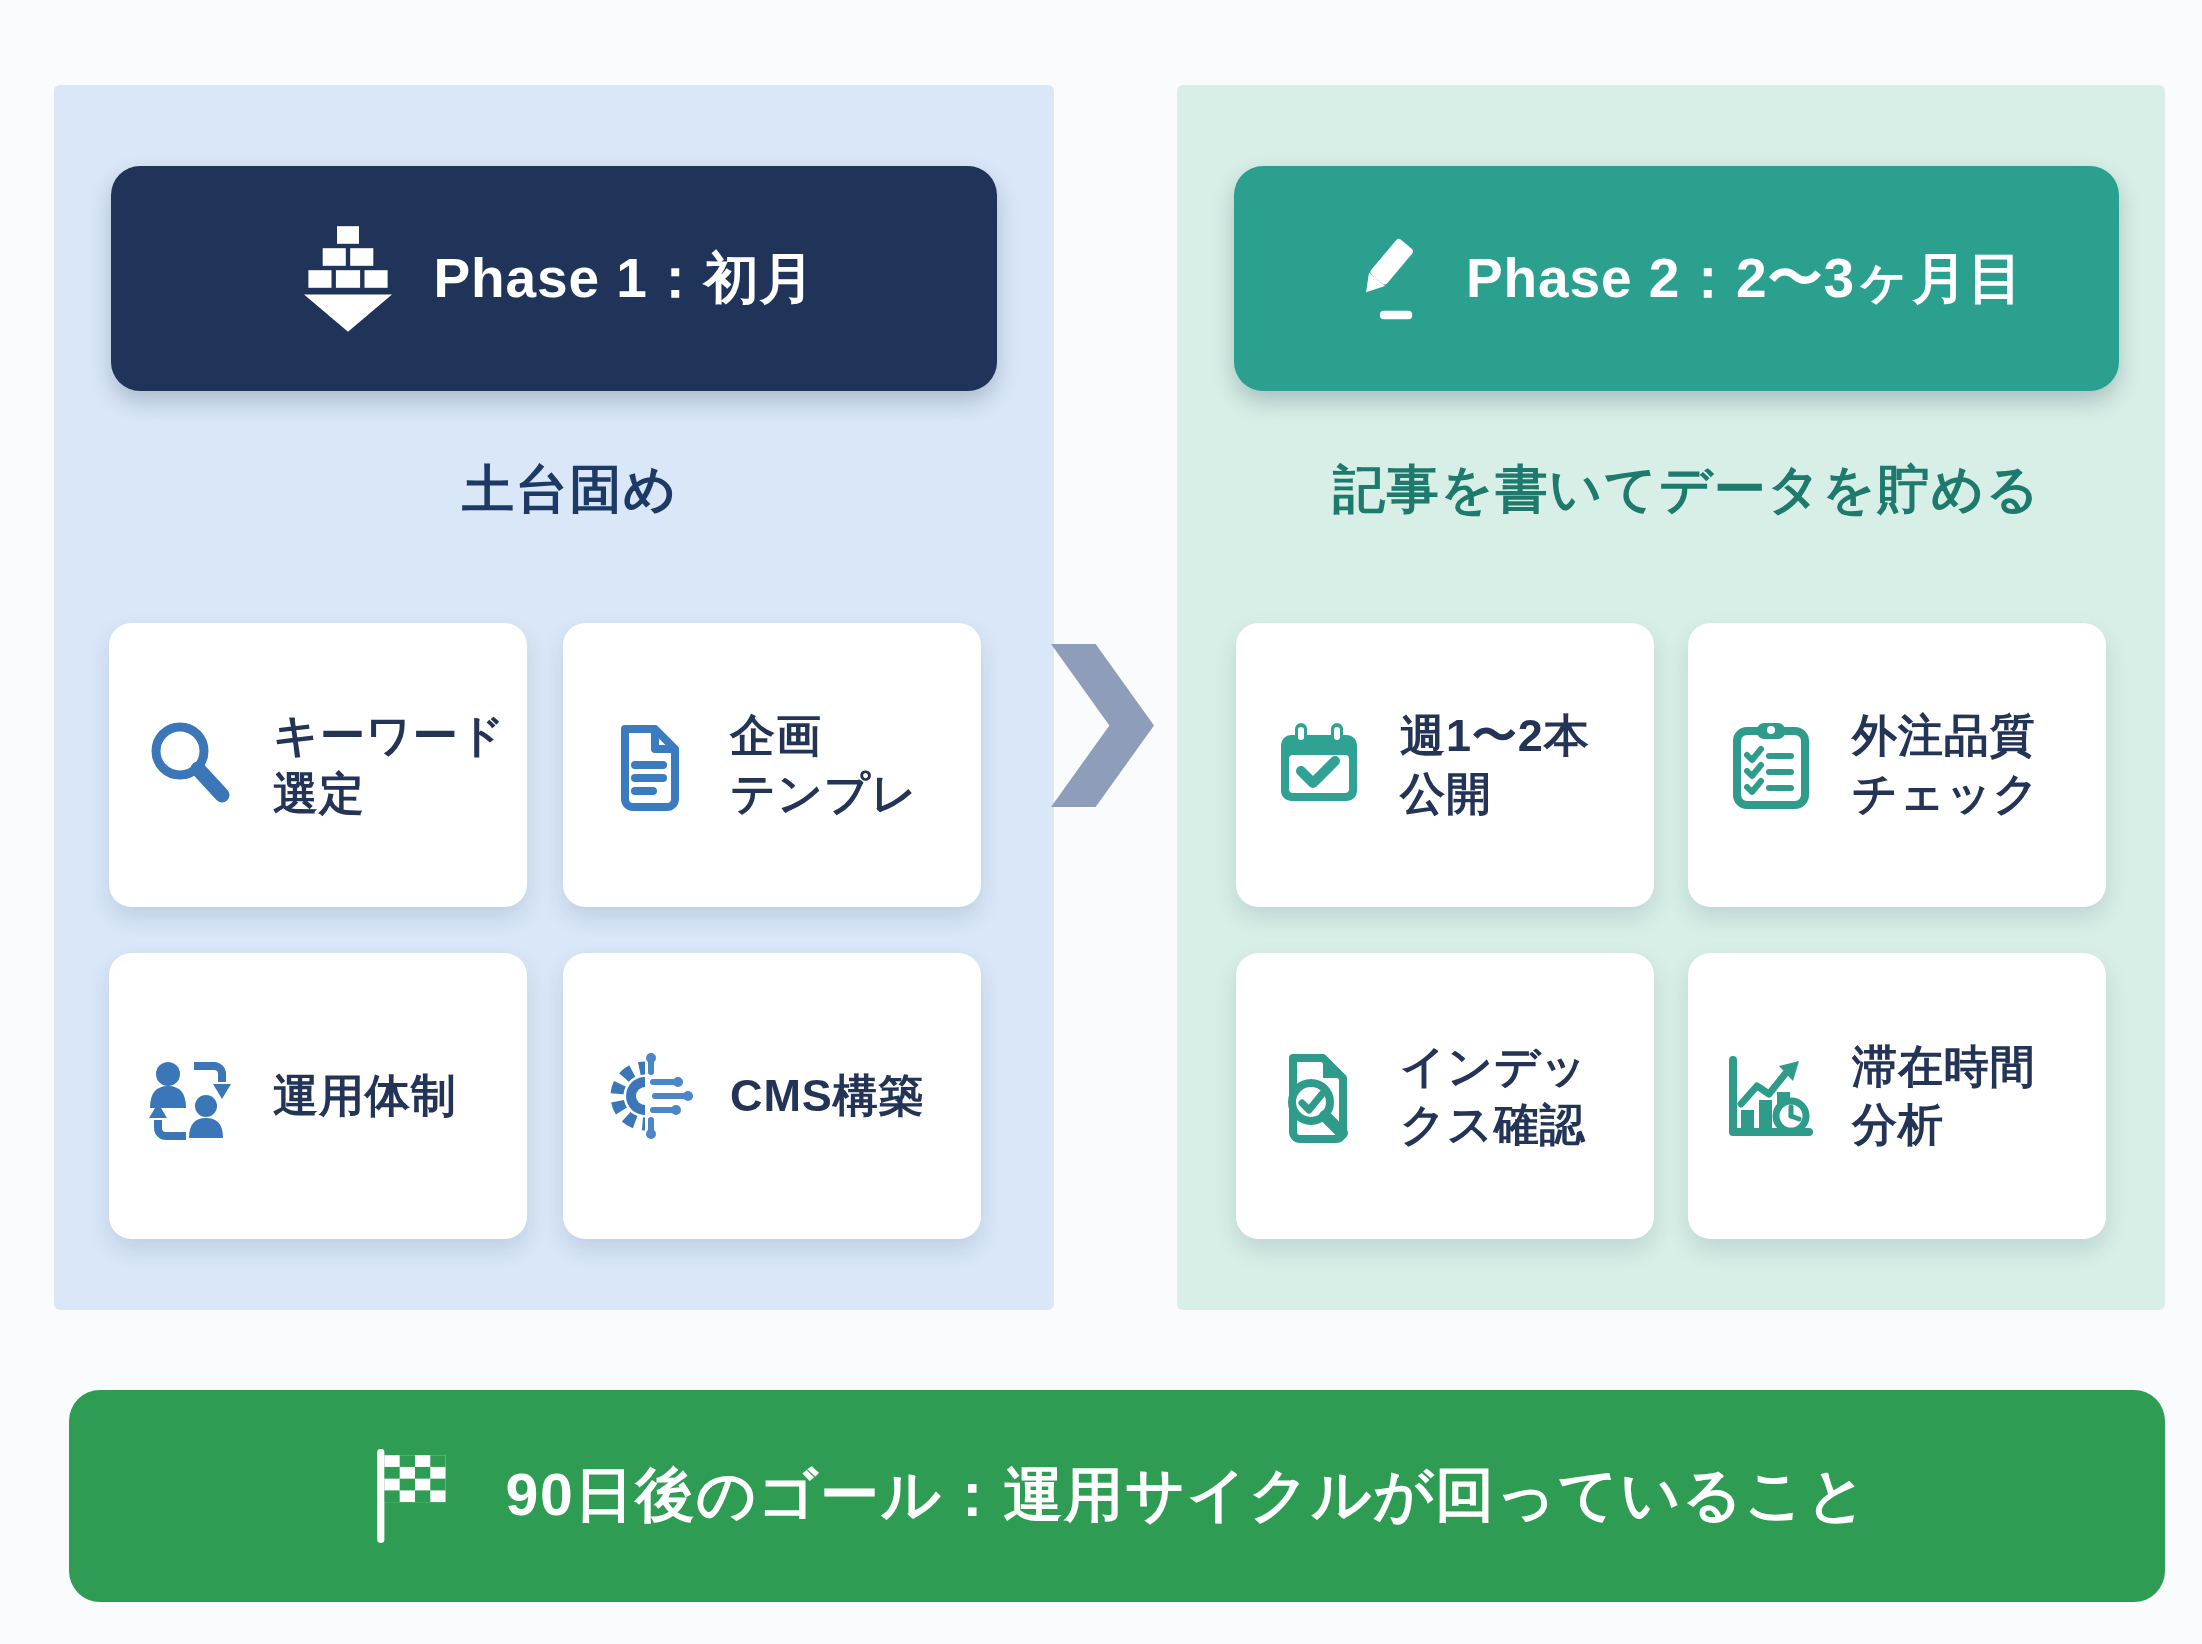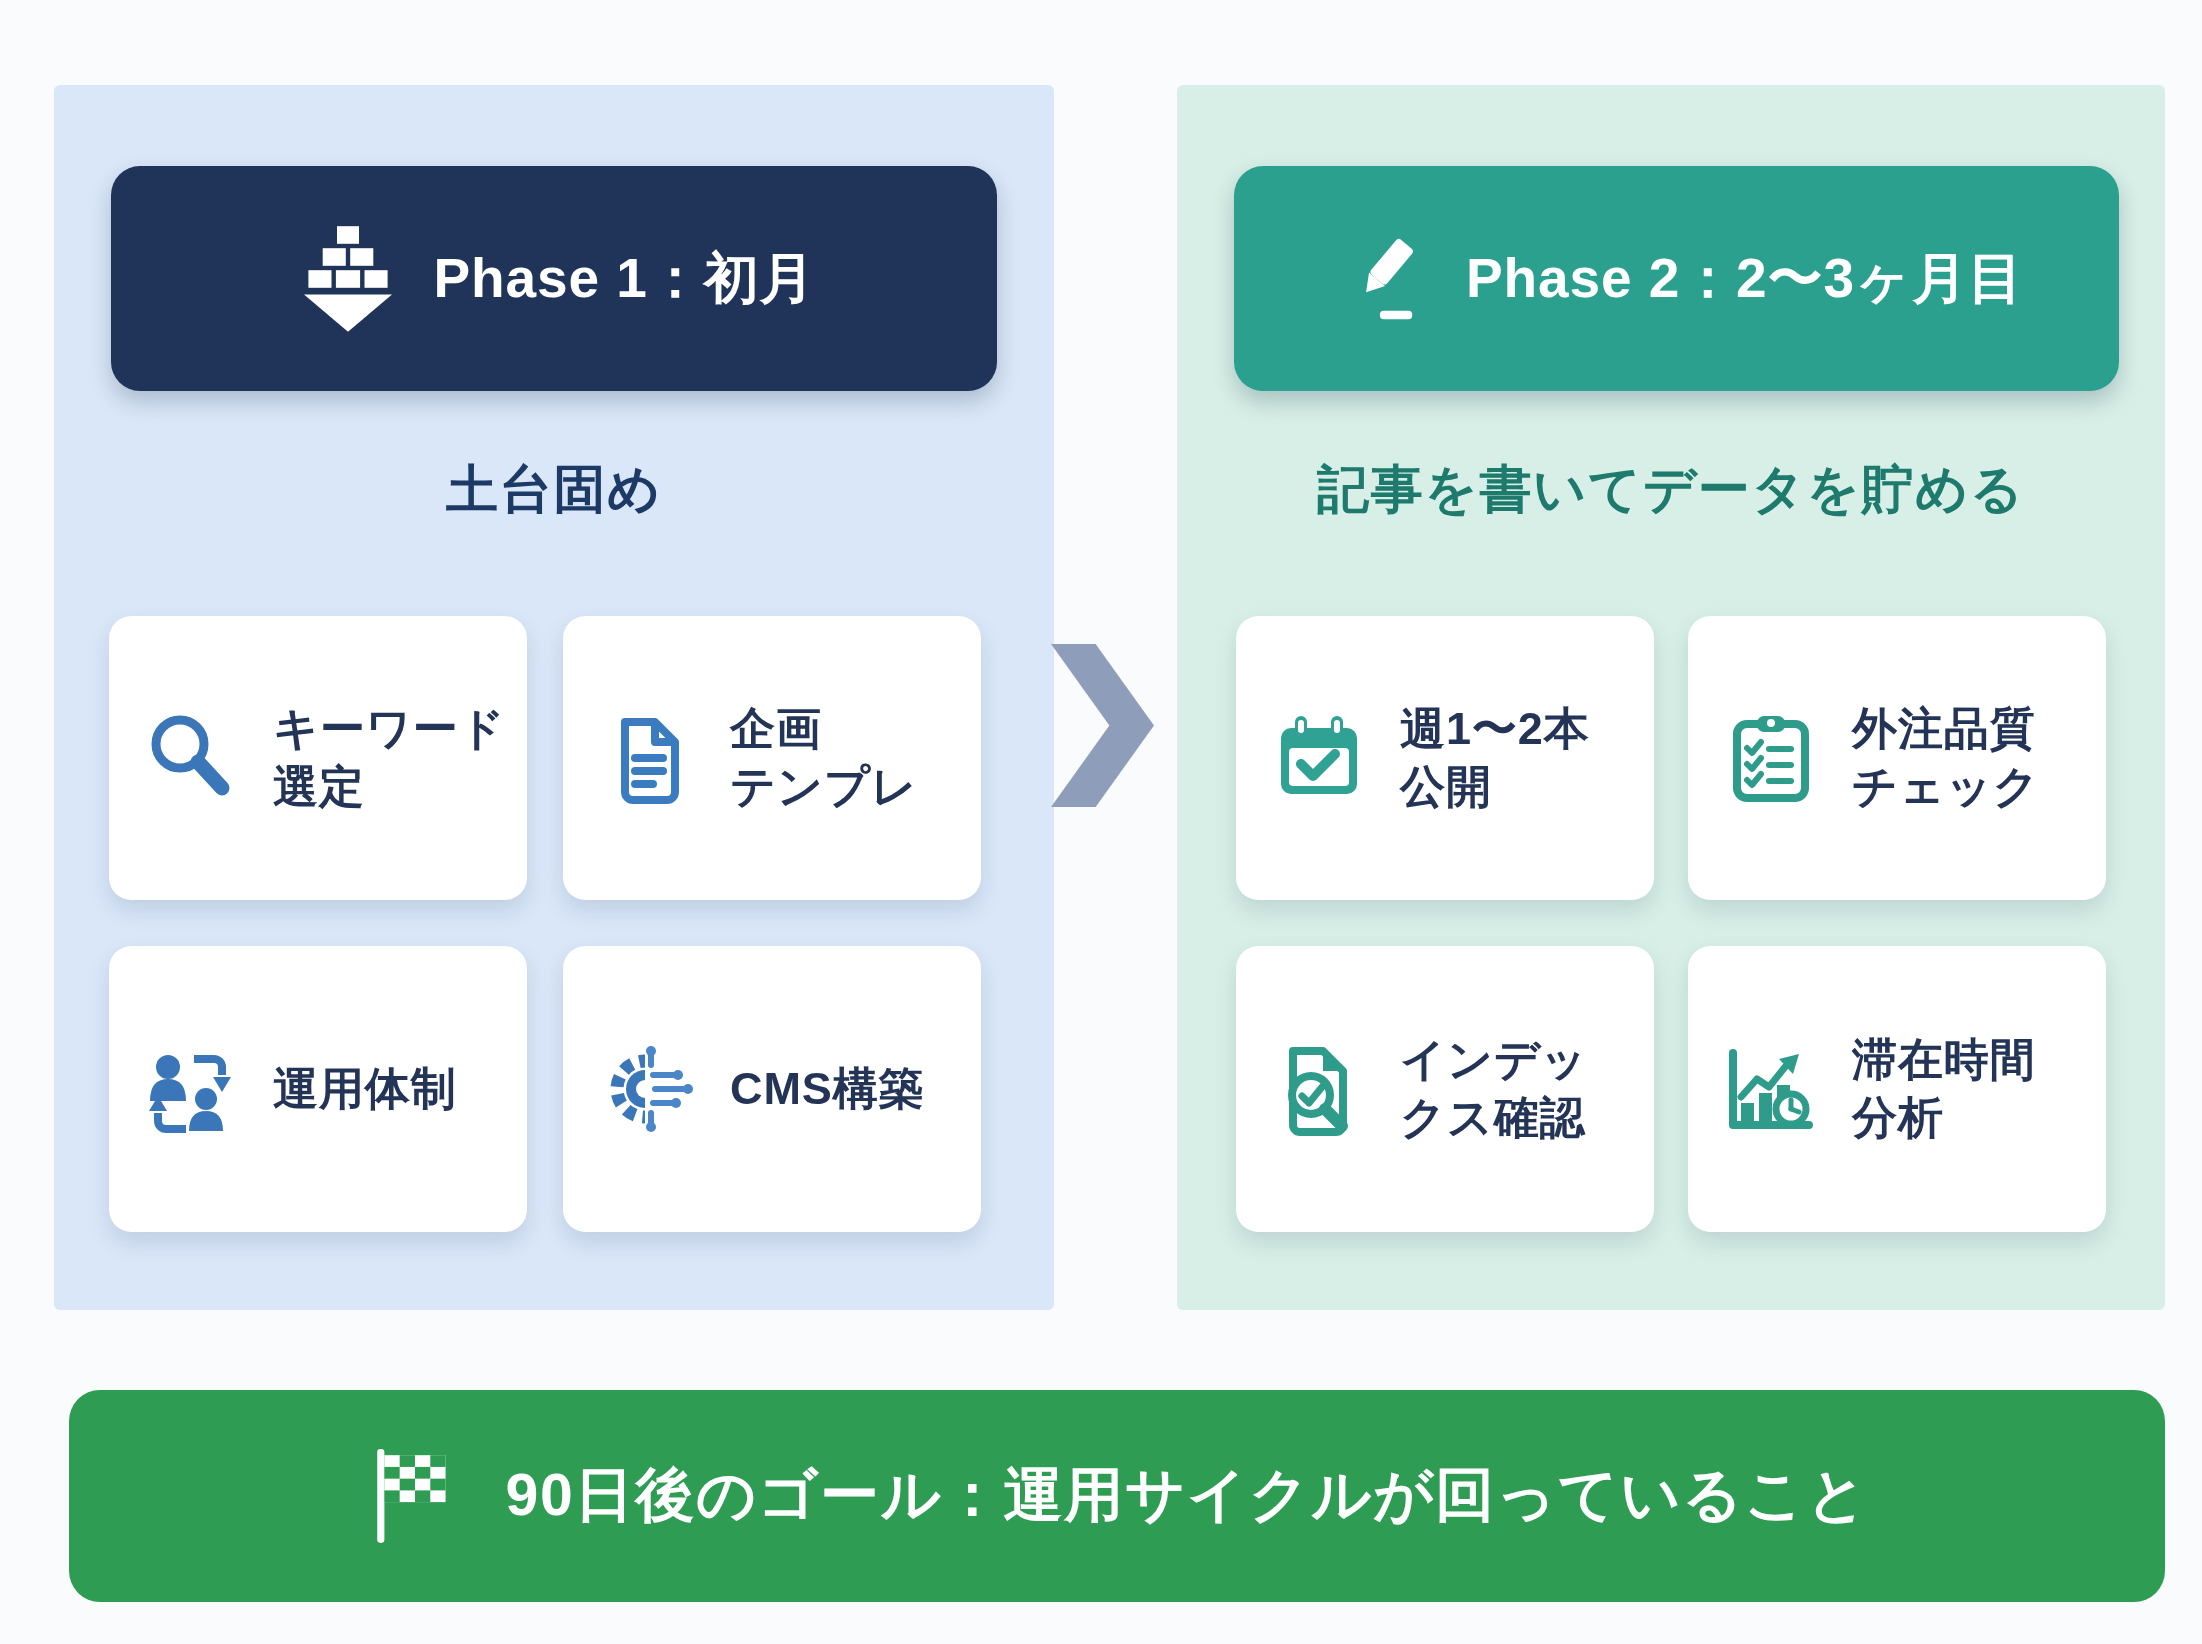--- a/index.html
+++ b/index.html
@@ -13,29 +13,29 @@
   .phase-header{
     position:absolute;left:57px;top:81px;height:225px;border-radius:29px;
     display:flex;align-items:center;justify-content:center;gap:31px;
     box-shadow:0 10.3px 22.4px rgba(20,40,70,0.22);
   }
   .panel-p1 .phase-header{width:886px;background:#203459;}
   .panel-p2 .phase-header{width:874px;background:#2ba08f;padding-left:11px;}
   .phase-header .hicon{width:110px;height:110px;flex:0 0 auto;}
   .phase-title{color:#ffffff;font-size:55px;font-weight:800;letter-spacing:0.9px;white-space:nowrap;}
   .subtitle{
-    position:absolute;left:0;top:370px;width:100%;text-align:center;
+    position:absolute;left:16px;top:370px;width:100%;text-align:center;
     font-size:52px;font-weight:800;letter-spacing:1.7px;
   }
   .subtitle-p1{color:#1d3a66;}
   .subtitle-p2{color:#1f7a6e;}
   .card{
     position:absolute;width:418px;background:#ffffff;border-radius:22.4px;
     box-shadow:0 10.3px 22.4px rgba(30,50,90,0.13);
-    display:flex;align-items:center;gap:31px;padding-left:33px;box-sizing:border-box;
+    display:flex;align-items:center;gap:31px;padding-left:33px;box-sizing:border-box;margin-top:7px;
   }
   .card .cicon{width:100px;height:100px;flex:0 0 auto;}
   .card .clabel{
     font-size:45px;font-weight:800;color:#233457;line-height:1.28;
     white-space:pre-line;letter-spacing:0.9px;
   }
   .row1{top:531px;height:284px;}
   .row2{top:861px;height:286px;}
   .colA-p1{left:55px;}  .colB-p1{left:509px;padding-left:36px;}
   .colA-p2{left:59px;}  .colB-p2{left:511px;}

